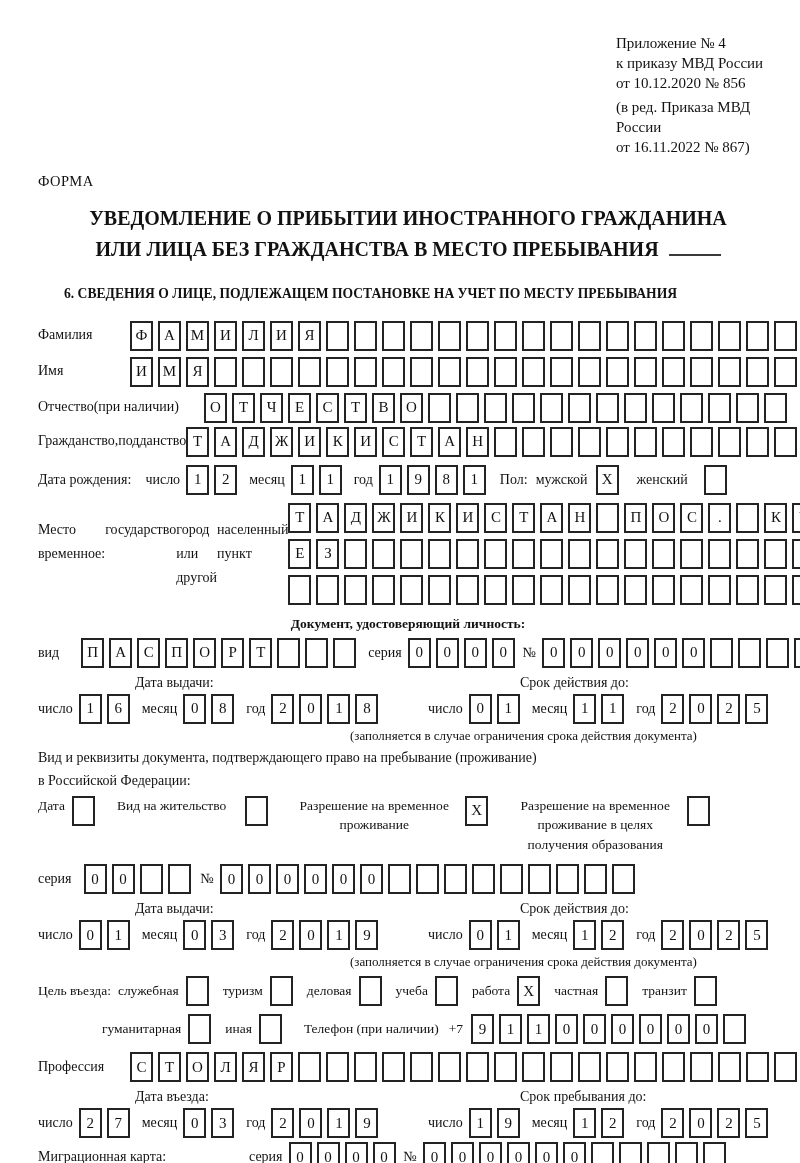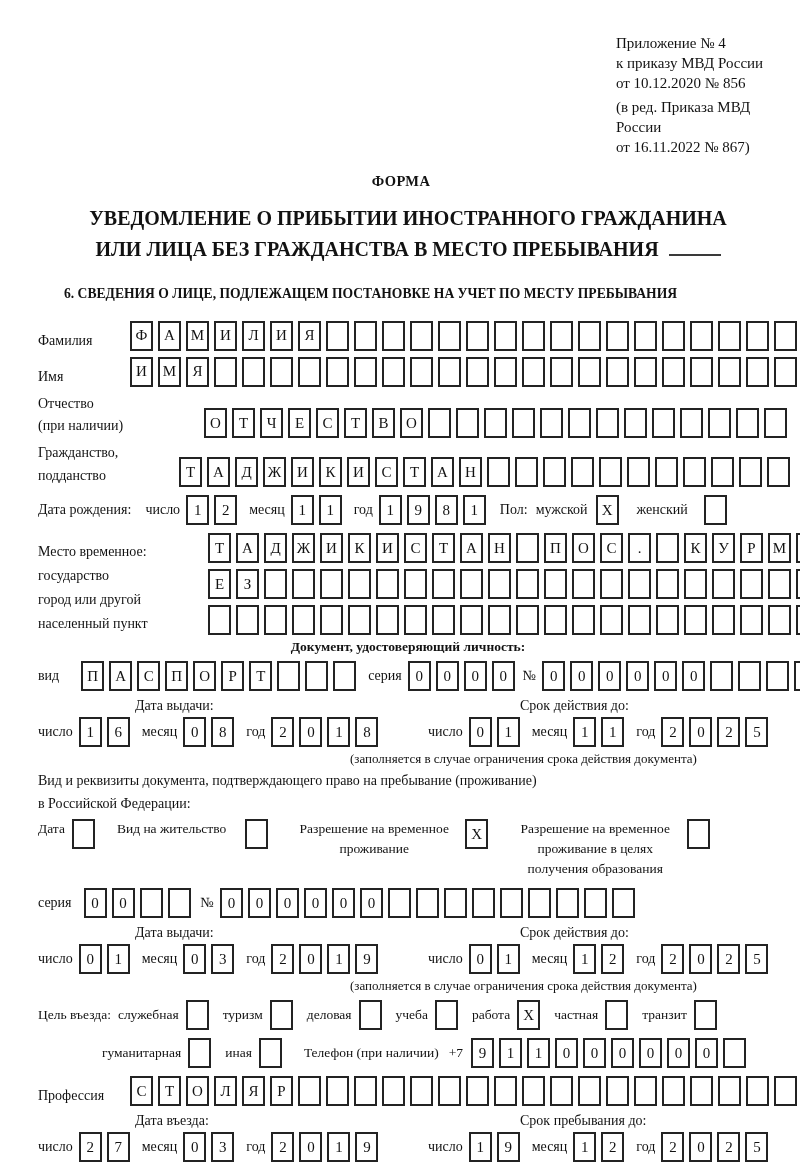--- a/index.html
+++ b/index.html
@@ -2,43 +2,43 @@
 <html><head>
 <meta charset="utf-8">
 <style>
   html,body{margin:0;padding:0;background:#fff}
   .page{width:800px;height:1163px;background:#fff;color:#121212;
         font-family:"Liberation Serif","DejaVu Serif",serif;
         padding:34px 22px 0 38px;box-sizing:border-box;overflow:hidden;position:relative}
   
   .annotation{margin-left:578px;font-size:15px;line-height:1.32}
   .annotation .grp2{margin-top:5px}
-  .forma{text-align:center;font-weight:bold;font-size:14.5px;margin:15px 14px 0 0;letter-spacing:.4px}
+  .forma{text-align:left;font-weight:normal;font-size:14.5px;margin:15px 14px 0 0;letter-spacing:.4px}
   
   .title{text-align:center;font-weight:bold;font-size:20px;line-height:1.55;margin-top:13px}
   .uline{display:inline-block;width:52px;border-bottom:2px solid #3a3a3a;margin-left:10px;vertical-align:baseline}
   .sec-heading{font-weight:bold;font-size:13.6px;margin:21px 0 0 26px}
   
   .form{margin-top:19px;font-size:14px}
-  .frow{display:flex;align-items:flex-end;margin-bottom:6px}
+  .frow{display:flex;align-items:center;margin-bottom:6px}
   .flabel{flex:0 0 auto;line-height:1.35}
   .boxrow{display:inline-flex;gap:5px;flex:0 0 auto}
   .cbox{display:inline-flex;align-items:center;justify-content:center;flex:0 0 auto;
         width:19px;height:26px;border:2px solid #232323;font-size:15px;line-height:1;background:#fff}
-  .lblcol{display:flex;flex-direction:column;line-height:1.62}
+  .lblcol{display:flex;flex-direction:row;line-height:1.62}
   .rowscol{display:flex;flex-direction:column;gap:6px}
   
   .dline{display:flex;align-items:center;white-space:nowrap}
   .dline .dl{margin:0 6px 0 0}
   .dline .gl{margin-left:12px}
   .sexgap{margin-left:14px}
   .fem{margin-left:18px}
   .chk-gap{margin-left:8px}
   
-  .doc-heading{text-align:center;font-weight:bold;font-size:13.5px;margin:4px 0 6px 0}
+  .doc-heading{text-align:center;font-weight:bold;font-size:13.5px;margin:11px 0 6px 0}
   
   .dates-block{display:flex;margin-bottom:6px}
   .dcol-l{flex:0 0 390px}
   .dcol-r{flex:1 1 auto}
   .dates-heading{font-size:14px;padding-left:97px;margin-bottom:3px}
   .dcol-r .dates-heading{padding-left:92px}
   .dates-note{font-size:13px;white-space:nowrap;margin:4px 0 0 -78px}
   
   .intro{font-size:14px;margin-bottom:7px}
   .opts-row{display:flex;align-items:flex-start;font-size:13.5px;margin:2px 0 10px 0}

